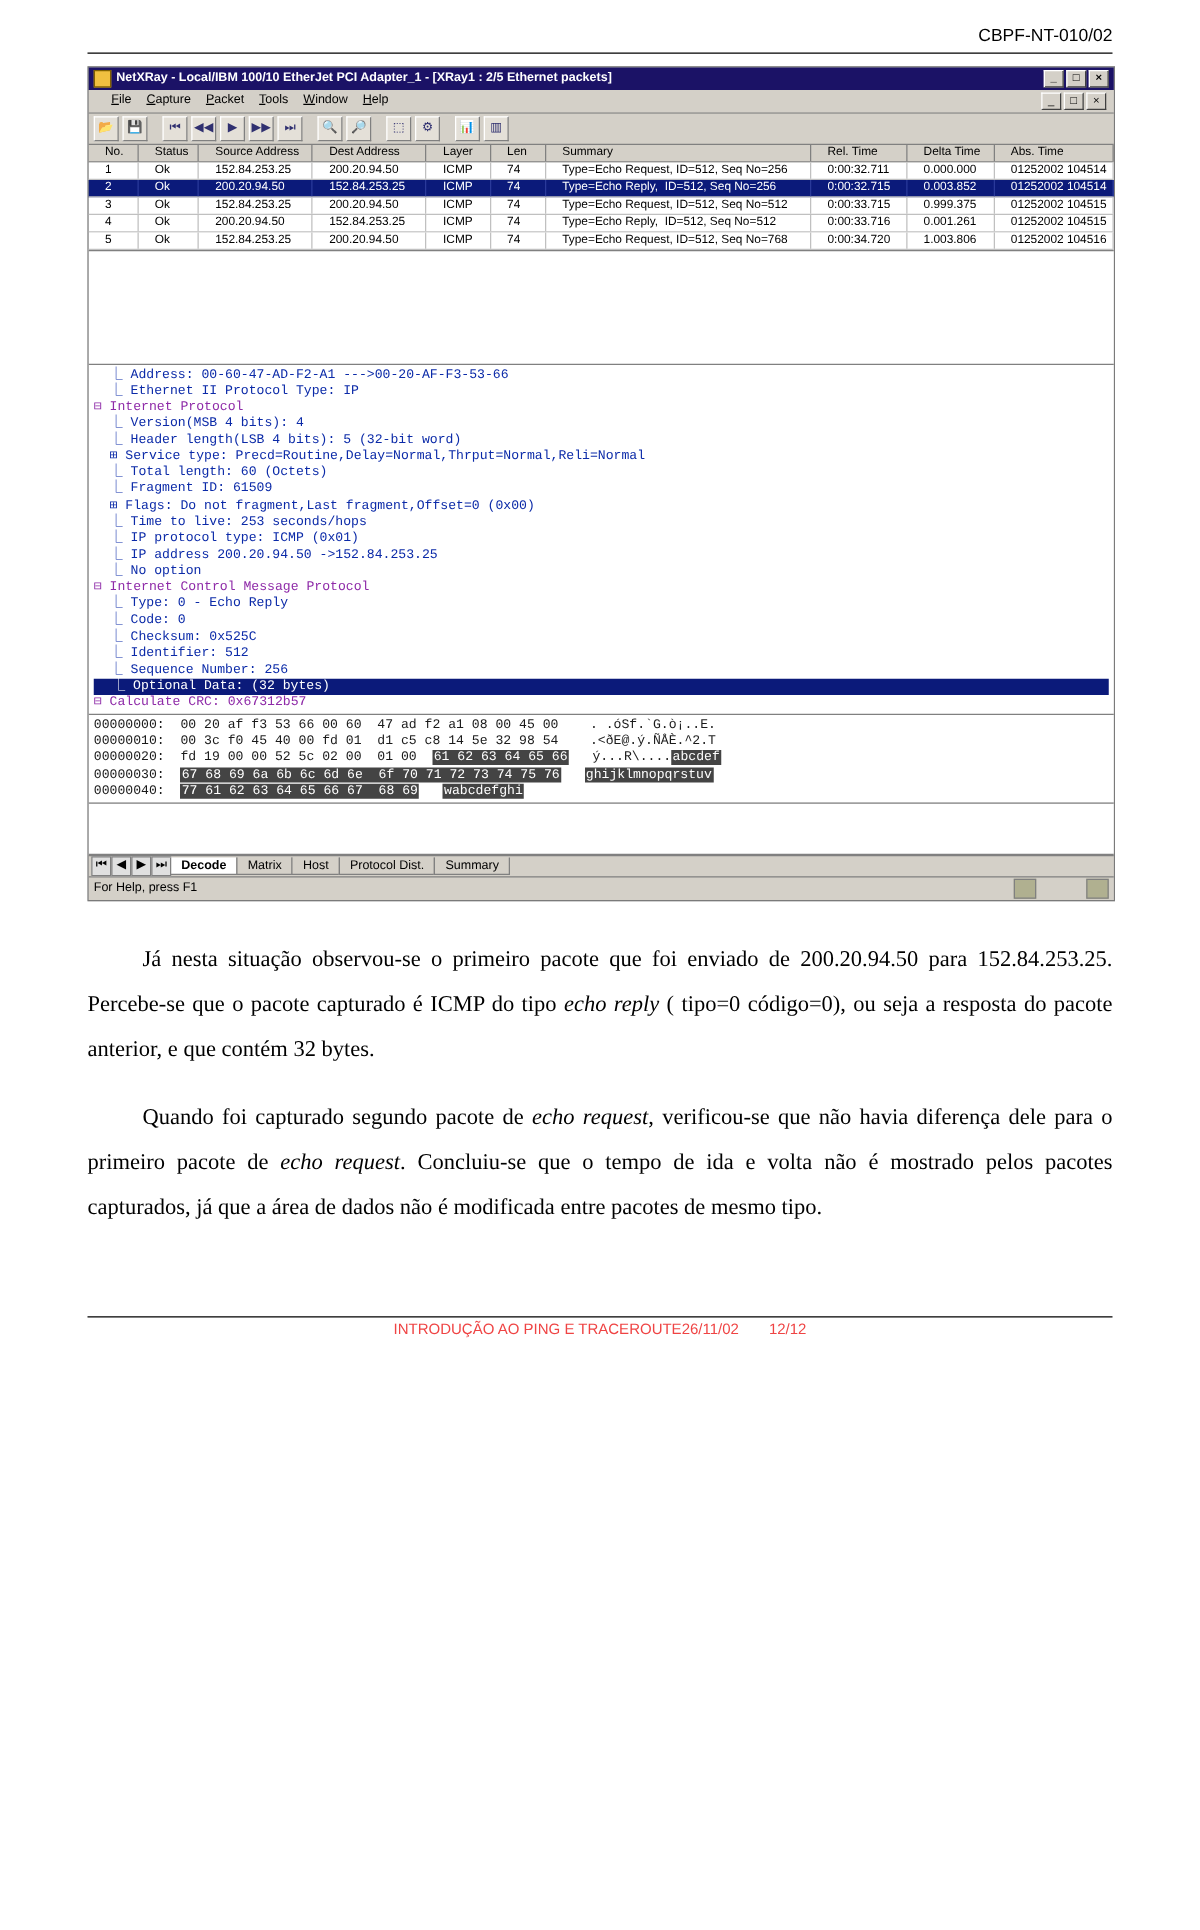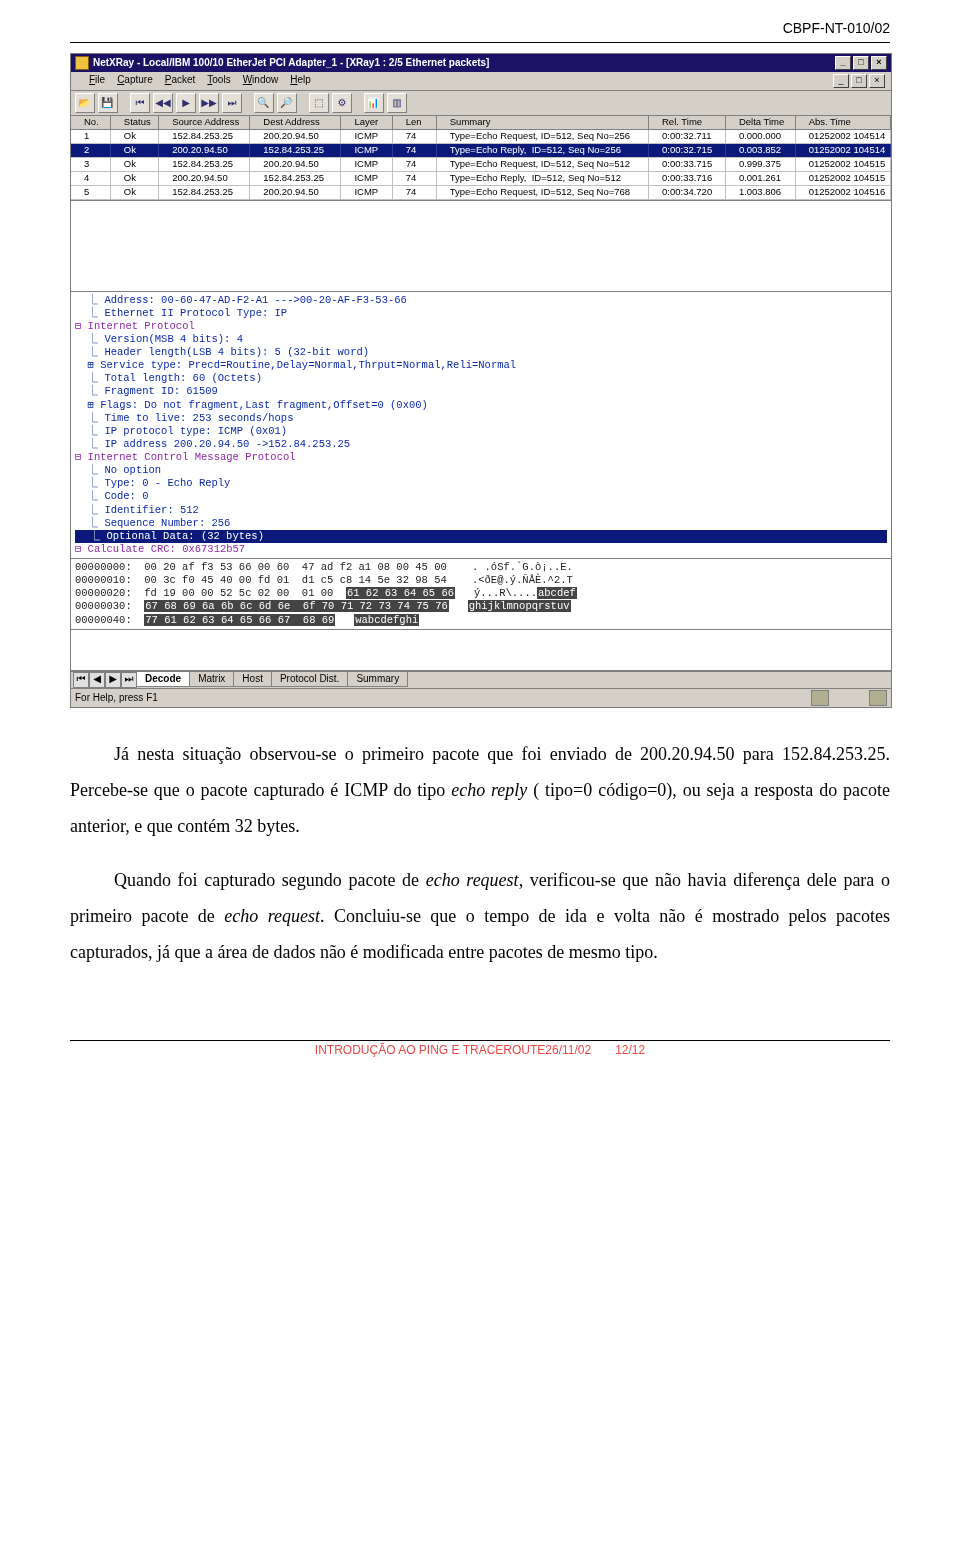--- a/index.html
+++ b/index.html
@@ -249,24 +249,25 @@
         <span class="n hdr">⊟ Internet Protocol</span>
         <span class="n">  ⎿ Version(MSB 4 bits): 4</span>
         <span class="n">  ⎿ Header length(LSB 4 bits): 5 (32-bit word)</span>
         <span class="n">  ⊞ Service type: Precd=Routine,Delay=Normal,Thrput=Normal,Reli=Normal</span>
         <span class="n">  ⎿ Total length: 60 (Octets)</span>
         <span class="n">  ⎿ Fragment ID: 61509</span>
         <span class="n">  ⊞ Flags: Do not fragment,Last fragment,Offset=0 (0x00)</span>
         <span class="n">  ⎿ Time to live: 253 seconds/hops</span>
         <span class="n">  ⎿ IP protocol type: ICMP (0x01)</span>
         <span class="n">  ⎿ IP address 200.20.94.50 -&gt;152.84.253.25</span>
+        <span class="n">  ⎿ No option</span>
         <span class="n hdr">⊟ Internet Control Message Protocol</span>
-        <span class="n">  ⎿ No option</span>
         <span class="n">  ⎿ Type: 0 - Echo Reply</span>
         <span class="n">  ⎿ Code: 0</span>
+        <span class="n">  ⎿ Checksum: 0x525C</span>
         <span class="n">  ⎿ Identifier: 512</span>
         <span class="n">  ⎿ Sequence Number: 256</span>
         <span class="n sel">  ⎿ Optional Data: (32 bytes)</span>
         <span class="n hdr">⊟ Calculate CRC: 0x67312b57</span>
       </div>
 
     <div class="hexpane" id="hex">
         <div>00000000:  00 20 af f3 53 66 00 60  47 ad f2 a1 08 00 45 00    . .óSf.`G.ò¡..E.</div>
         <div>00000010:  00 3c f0 45 40 00 fd 01  d1 c5 c8 14 5e 32 98 54    .&lt;ðE@.ý.ÑÅÈ.^2.T</div>
         <div>00000020:  fd 19 00 00 52 5c 02 00  01 00  <span class="hl">61 62 63 64 65 66</span>   ý...R\....<span class="hl">abcdef</span></div>

